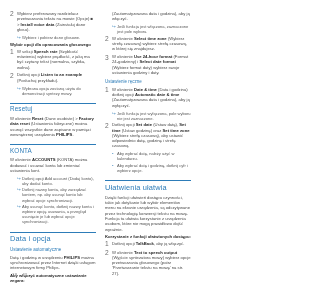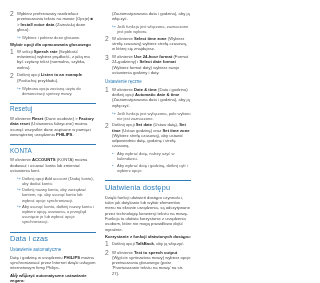--- a/index.html
+++ b/index.html
@@ -165,21 +165,21 @@
         <div class="tip">
           <span class="gly">↪</span>
           <span class="txt">Dotknij nazwy konta, aby zarządzać kontem, np. aby usunąć konto lub wybrać opcje synchronizacji.</span>
         </div>
         <div class="tip">
           <span class="gly">↪</span>
           <span class="txt">Aby usunąć konto, dotknij nazwy konta i wybierz opcję usuwania, a przegląd usunięcie je lub wybrać opcje synchronizacji.</span>
         </div>
         <div class="sec big">
           <div class="rule"></div>
-          <div class="sec-title">Data i czas</div>
+          <div class="sec-title">Data i opcja</div>
         </div>
         <div class="subhead">Ustawienie automatyczne</div>
         <p class="body">Datę i godzinę w urządzeniu <b>PHILIPS</b> można synchronizować przez Internet dzięki usługom internetowym firmy Philips.</p>
         <div class="boldlead">Aby włączyć automatyczne ustawianie zegara:</div>
       </div>
   </div>
 
   <div class="col">
 
     <div id="r-cont">
@@ -227,21 +227,21 @@
           </div>
           <div class="tip">
             <span class="gly">•</span>
             <span class="txt">Aby wybrać datę i godzinę, dotknij cyfr i wybierz opcje.</span>
           </div>
         </div>
       </div>
     <div id="r-access">
         <div class="sec big">
           <div class="rule"></div>
-          <div class="sec-title">Ułatwienia dostępu</div>
+          <div class="sec-title">Ułatwienia ułatwia</div>
         </div>
         <p class="body">Dzięki funkcji ułatwień dostępu czynności, takie jak dotykanie lub wybór elementów menu na ekranie urządzenia, są odczytywane przez technologię konwersji tekstu na mowę. Funkcja ta ułatwia korzystanie z urządzenia osobom, które nie mogą prawidłowo dojść wyraźnie.</p>
         <div class="boldlead">Korzystanie z funkcji ułatwionych dostępu:</div>
         <div>
           <div class="step">
             <span class="num">1</span>
             <span class="txt">Dotknij opcji <b>TalkBack</b>, aby ją włączyć.</span>
           </div>
         </div>
         <div>

